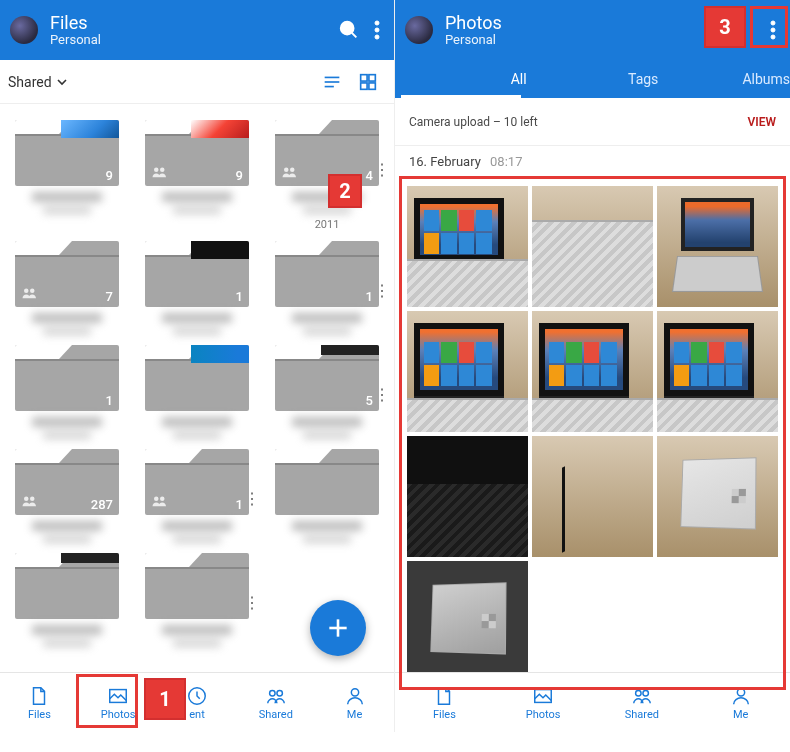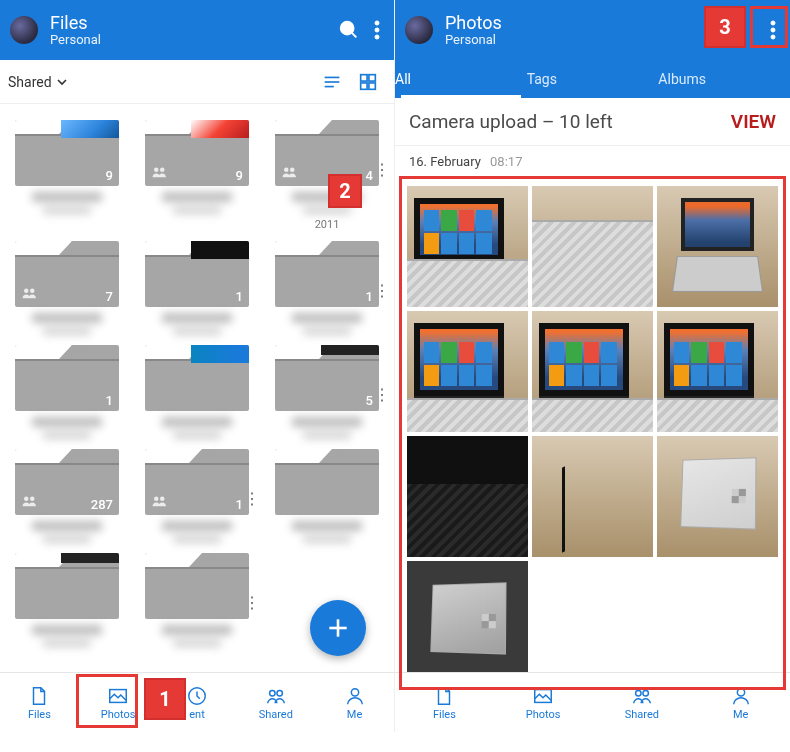--- a/index.html
+++ b/index.html
@@ -49,25 +49,25 @@
 
   .fab { position: absolute; width: 56px; height: 56px; border-radius: 50%; background: #1a7ad9; color: #fff; display: flex; align-items: center; justify-content: center; box-shadow: 0 3px 8px rgba(0,0,0,.3); z-index: 10; }
   .fab svg { stroke: #fff; }
 
   .bottom-nav { position: absolute; left: 0; right: 0; bottom: 0; height: 60px; background: #fff; border-top: 1px solid #e5e5e5; display: flex; }
   .bn-item { flex: 1; display: flex; flex-direction: column; align-items: center; justify-content: center; gap: 1px; color: #1a7ad9; font-size: 11px; }
   .bn-item svg { stroke: #1a7ad9; fill: none; }
 
   
   .tabs { background: #1a7ad9; height: 38px; display: flex; }
-  .tab { flex: 1; color: #d9eaff; display: flex; align-items: center; justify-content: flex-start; font-size: 14px; position: relative; }
+  .tab { flex: 1; color: #d9eaff; display: flex; align-items: center; justify-content: flex-end; font-size: 14px; position: relative; }
   .tab.active { color: #fff; }
   .tab.active::after { content: ""; position: absolute; left: 6px; right: 6px; bottom: 0; height: 3px; background: #fff; }
 
-  .upload-bar { height: 48px; display: flex; align-items: center; padding: 0 14px; font-size: 19px; color: #4a4a4a; border-bottom: 1px solid #eee; }
+  .upload-bar { height: 48px; display: flex; align-items: center; padding: 0 14px; font-size: 12px; color: #4a4a4a; border-bottom: 1px solid #eee; }
   .upload-bar .view-link { color: #b91c1c; font-weight: 600; }
   .date-row { padding: 8px 14px 2px 14px; font-size: 13px; color: #444; }
   .date-row .dt-time { color: #999; margin-left: 6px; }
 
   .photo-grid { padding: 6px; display: grid; grid-template-columns: repeat(3, 1fr); gap: 4px; }
   .photo { aspect-ratio: 1/1; position: relative; overflow: hidden; }
   .desk { background: linear-gradient(to bottom, #d8c9b2 0%, #a8906a 100%); }
   .sky-win { position:absolute; left:6%; top:10%; width:74%; height:52%; background:linear-gradient(#f07030 5%, #5b80b8 35%, #264a7d 80%); border:6px solid #111; box-shadow: 0 2px 0 #222; }
   .start-bar { position:absolute; left:6%; bottom:30%; width:74%; height:6%; background:#0b2a44;}
   .kbd-bright { position:absolute; left:0; right:0; bottom:0; height:40%; background: repeating-linear-gradient(135deg,#ddd,#ddd 4px,#c7c7c7 4px,#c7c7c7 8px); border-top:2px solid #aaa;}

